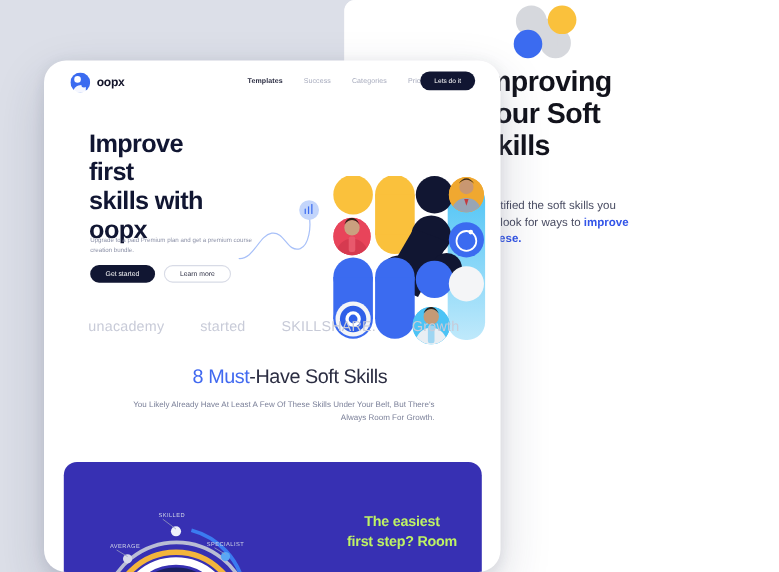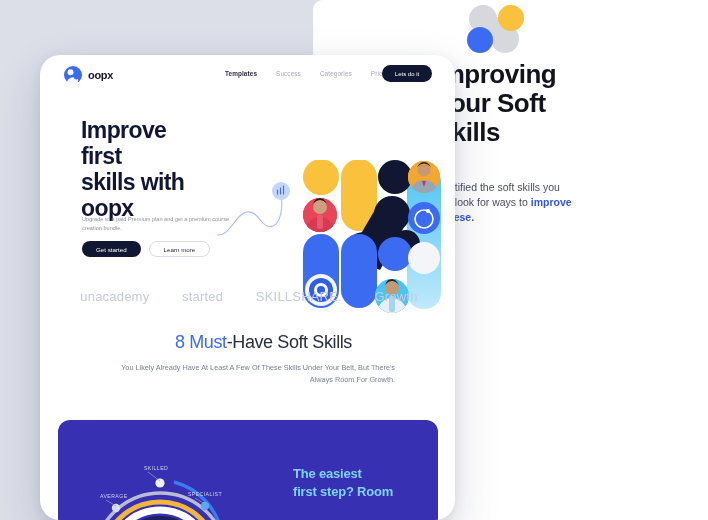--- a/index.html
+++ b/index.html
@@ -93,22 +93,23 @@
     position:absolute; left:60px; top:307px; width:295px; text-align:right;
     font-size:7.3px; line-height:12px; color:#7b8099;
   }
   
   .blue-band{
     position:absolute; left:18px; top:365px; width:380px; height:110px;
     background:#3730b3; border-radius:12px 12px 0 0; overflow:hidden;
   }
   .bb-h{
     position:absolute; left:235px; top:45px; width:145px;
-    font-size:13px; line-height:18px; font-weight:bold; color:#7dd3fc;
+    font-size:13px; line-height:18px; font-weight:bold; color:#bef264;
     letter-spacing:-.2px;
+    text-align:center;
   }
   #gauge{ position:absolute; left:20px; top:30px; width:165px; height:130px; }
 </style>
 </head>
 <body>
 
 <div id="right-panel">
   <div id="right-panel-inner">
 
     <div class="rp-dots">

